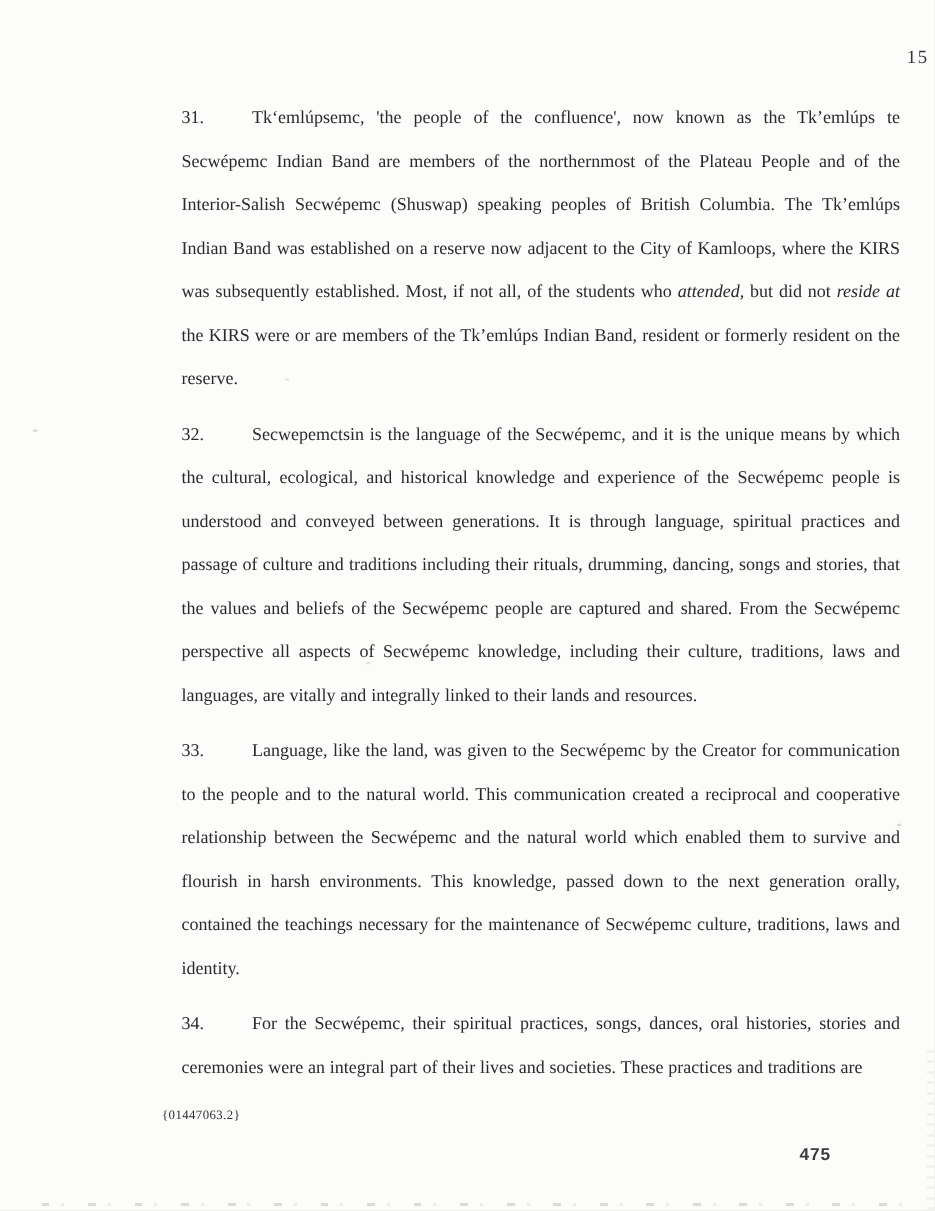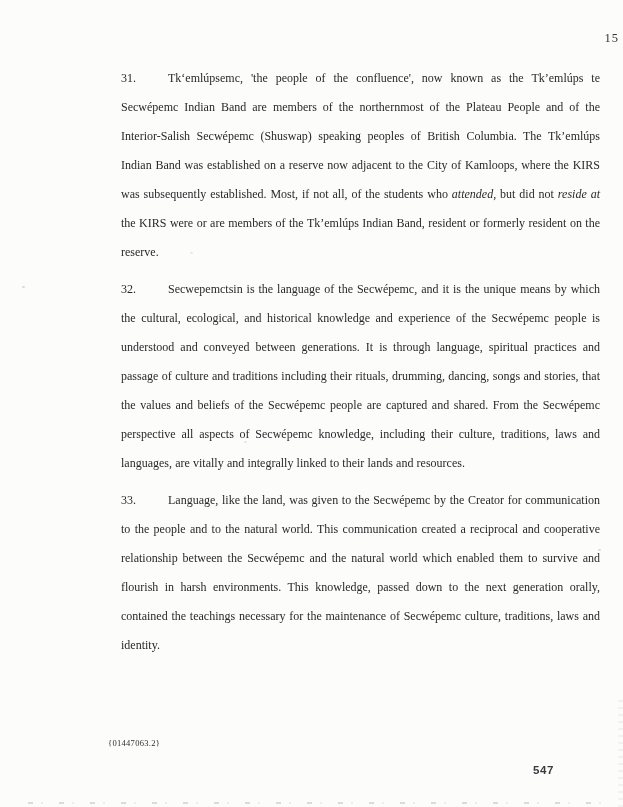--- a/index.html
+++ b/index.html
@@ -78,25 +78,26 @@
 </head>
 <body>
 
 <div class="page">
   <div class="page-num-top">15</div>
 
   <main class="doc-body">
       <p class="para"><span class="para-num">31.</span><span><span>Tk‘emlúpsemc, 'the people of the confluence', now known as the Tk’emlúps te Secwépemc Indian Band are members of the northernmost of the Plateau People and of the Interior-Salish Secwépemc (Shuswap) speaking peoples of British Columbia.  The Tk’emlúps Indian Band was established on a reserve now adjacent to the City of Kamloops, where the KIRS was subsequently established.  Most, if not all, of the students who </span><em>attended,</em><span> but did not </span><em>reside at</em><span> the KIRS were or are members of the Tk’emlúps Indian Band, resident or formerly resident on the reserve.</span></span></p>
       <p class="para"><span class="para-num">32.</span><span><span>Secwepemctsin is the language of the Secwépemc, and it is the unique means by which the cultural, ecological, and historical knowledge and experience of the Secwépemc people is understood and conveyed between generations.  It is through language, spiritual practices and passage of culture and traditions including their rituals, drumming, dancing, songs and stories, that the values and beliefs of the Secwépemc people are captured and shared.  From the Secwépemc perspective all aspects of Secwépemc knowledge, including their culture, traditions, laws and languages, are vitally and integrally linked to their lands and resources.</span></span></p>
       <p class="para"><span class="para-num">33.</span><span><span>Language, like the land, was given to the Secwépemc by the Creator for communication to the people and to the natural world. This communication created a reciprocal and cooperative relationship between the Secwépemc and the natural world which enabled them to survive and flourish in harsh environments. This knowledge, passed down to the next generation orally, contained the teachings necessary for the maintenance of Secwépemc culture, traditions, laws and identity.</span></span></p>
+      <p class="para"><span class="para-num">34.</span><span><span>For the Secwépemc, their spiritual practices, songs, dances, oral histories, stories and ceremonies were an integral part of their lives and societies.  These practices and traditions are</span></span></p>
     </main>
 
   <div class="doc-id">{01447063.2}</div>
 
-  <div class="stamp">547</div>
+  <div class="stamp">475</div>
 
   <div class="scan-line"></div>
   <div class="edge-noise"></div>
   <div class="speck" style="left:22px; top:286px;"></div>
   <div class="speck" style="left:598px; top:549px;"></div>
   <div class="speck" style="left:244px; top:441px; opacity:.7;"></div>
   <div class="speck" style="left:190px; top:252px; opacity:.6;"></div>
 </div>
 
 </body></html>

